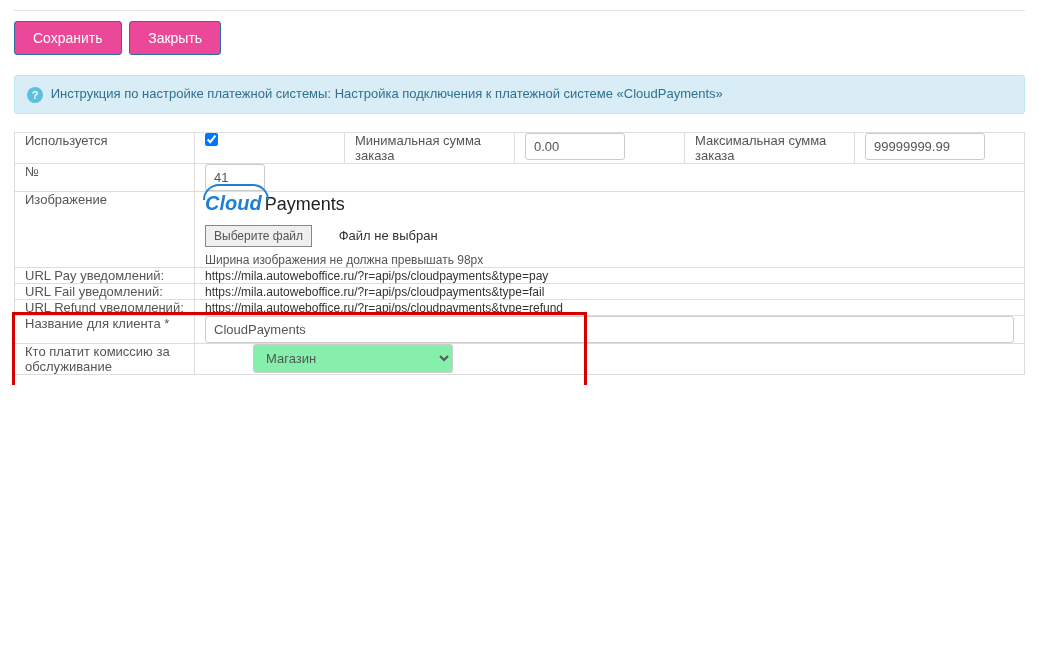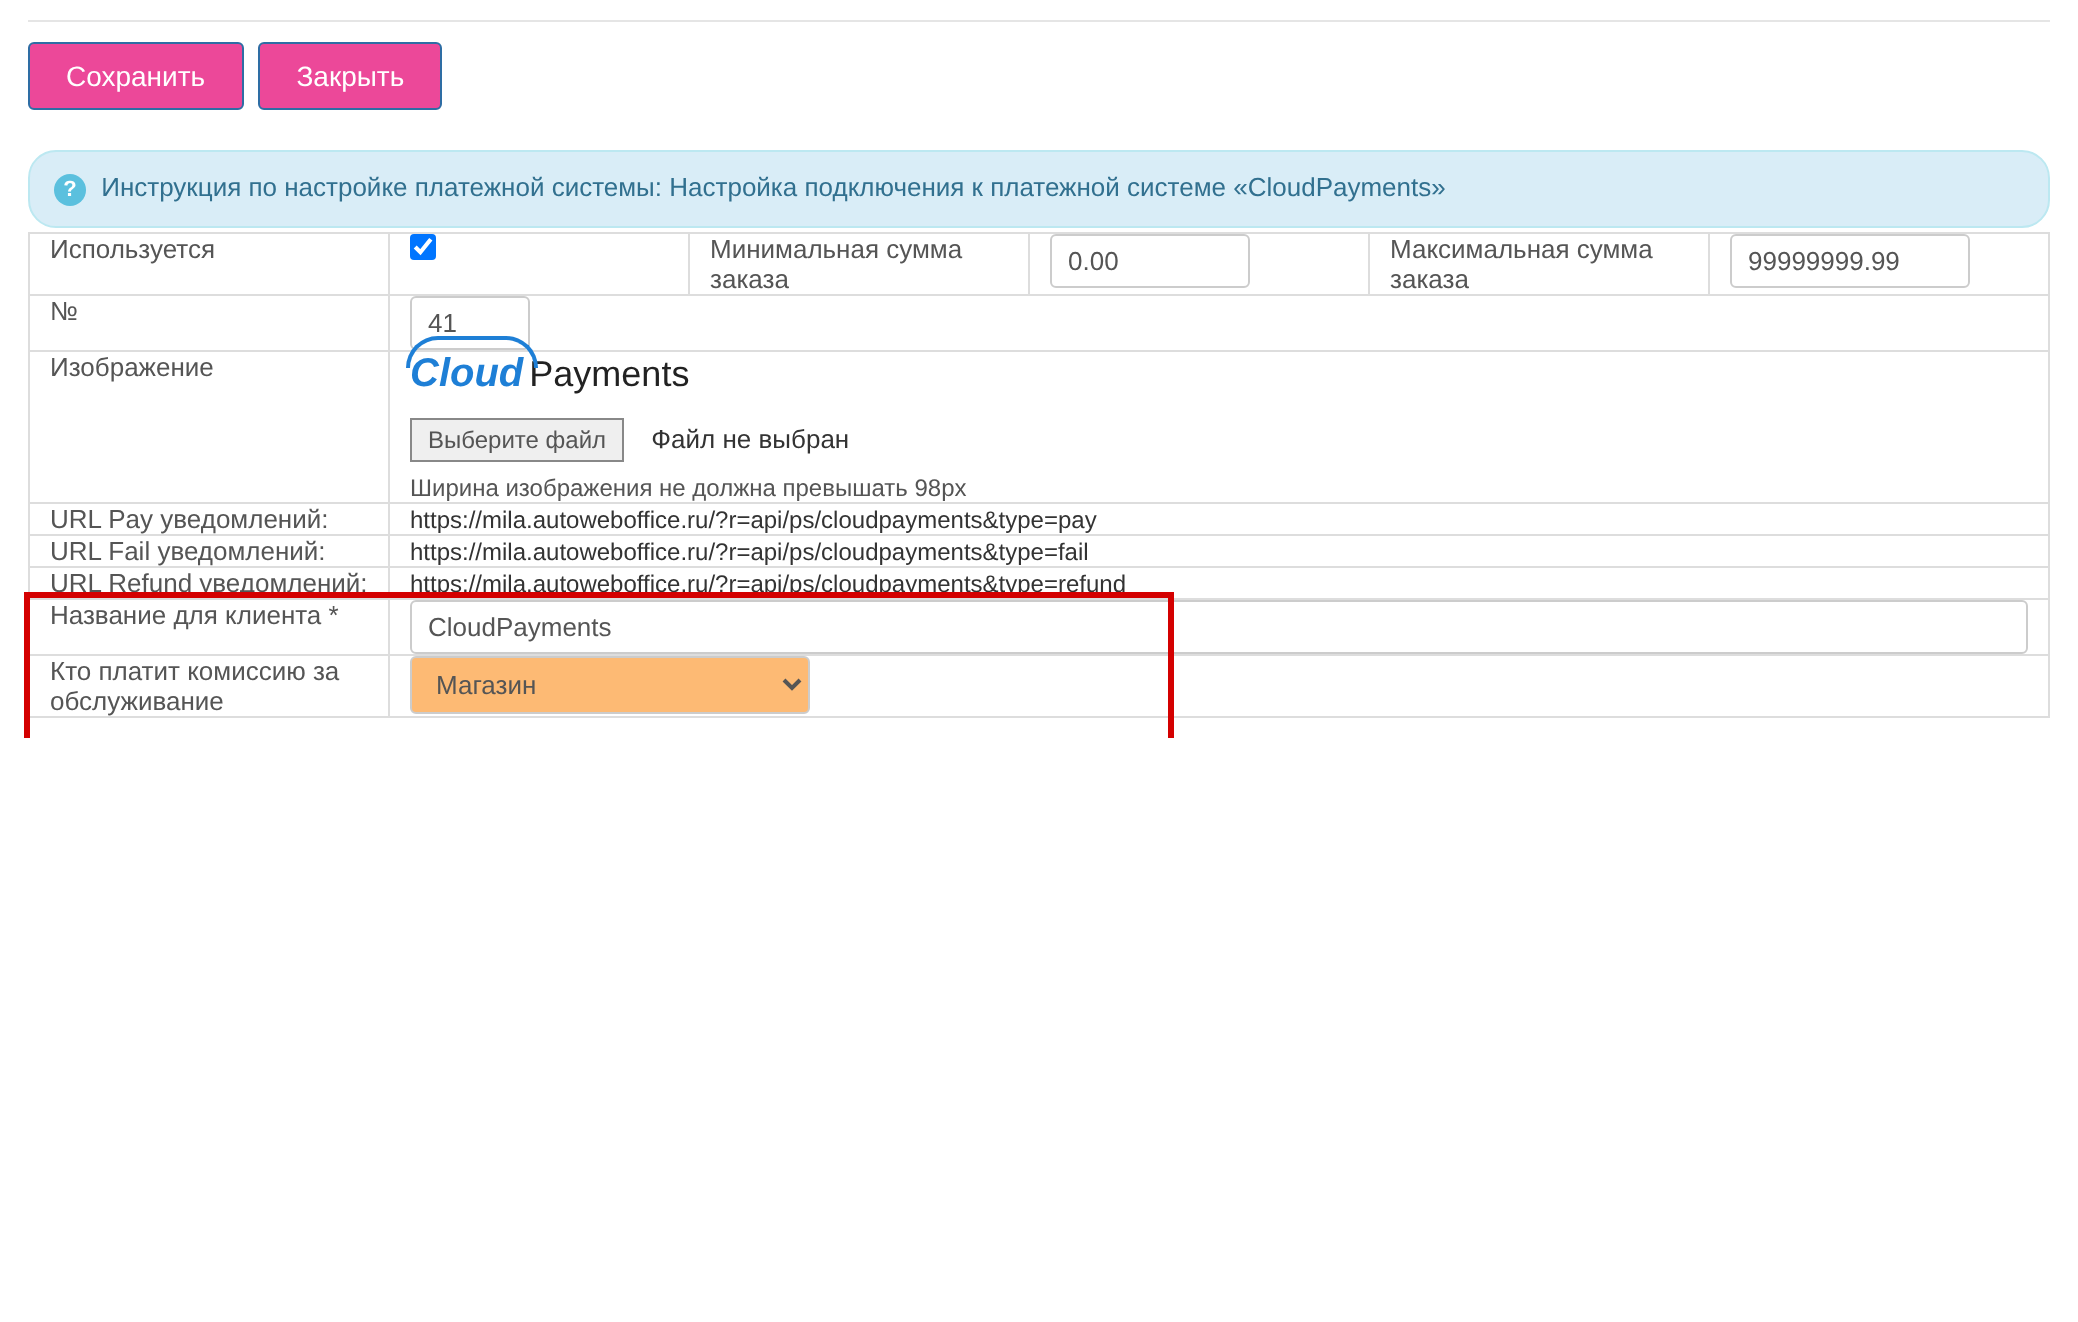--- a/index.html
+++ b/index.html
@@ -1,35 +1,35 @@
 <!DOCTYPE html>
 <html><head>
 <meta charset="utf-8">
 <style>
 * { box-sizing: border-box; margin: 0; padding: 0; }
 body { font-family: Arial, Helvetica, sans-serif; font-size: 13px; color: #333; background: #fff; padding: 10px 14px; }
 .btn-row { margin-bottom: 20px; padding-top: 10px; border-top: 1px solid #e5e5e5; }
 .btn { display: inline-block; padding: 8px 18px; background: #ec4899; color: #fff; border: 1px solid #2e6da4; border-radius: 3px; cursor: pointer; font-size: 14px; margin-right: 4px; }
-.info-box { background: #d9edf7; border: 1px solid #bce8f1; color: #31708f; padding: 10px 12px; border-radius: 14px; margin-bottom: 2px; }
+.info-box { background: #d9edf7; border: 1px solid #bce8f1; color: #31708f; padding: 10px 12px; border-radius: 3px; margin-bottom: 18px; }
 .info-box .qicon { display: inline-block; width: 16px; height: 16px; background: #5bc0de; color: #fff; border-radius: 50%; text-align: center; line-height: 16px; font-size: 11px; font-weight: bold; margin-right: 4px; vertical-align: middle; }
 .info-box a { color: #31708f; text-decoration: none; }
 table.form-tbl { width: 100%; border-collapse: collapse; border: 1px solid #ddd; }
 table.form-tbl td { border: 1px solid #ddd; padding: 0 10px; vertical-align: top; font-size: 13px; color: #555; }
 table.form-tbl td.label { width: 180px; color: #555; }
 input[type="text"] { border: 1px solid #ccc; border-radius: 3px; padding: 5px 8px; font-size: 13px; color: #555; }
 input.sm { width: 100px; }
 input.num { width: 60px; }
 input.full { width: 100%; }
-select { border: 1px solid #ccc; border-radius: 3px; padding: 5px 8px; font-size: 13px; color: #555; width: 200px; background: #fdba74; }
+select { border: 1px solid #ccc; border-radius: 3px; padding: 5px 8px; font-size: 13px; color: #555; width: 200px; background: #86efac; margin-left: 48px; }
 .logo-row { margin-bottom: 6px; }
 .logo-cloud { display: inline-block; }
 .logo-cloud .cloud { display: inline-block; font-size: 20px; font-weight: bold; font-style: italic; color: #1e7fd6; position: relative; }
 .logo-cloud .cloud::before { content: ""; position: absolute; top: -8px; left: -2px; width: 62px; height: 14px; border: 2px solid #1e7fd6; border-bottom: none; border-radius: 30px 30px 0 0; }
 .logo-cloud .pay { font-size: 18px; color: #222; margin-left: 3px; }
-.file-btn { display: inline-block; background: #efefef; border: 1px solid #888; padding: 3px 8px; font-size: 12px; cursor: pointer; margin-right: 10px; }
+.file-btn { display: inline-block; background: #efefef; border: 1px solid #888; padding: 3px 8px; font-size: 12px; cursor: pointer; margin-right: 23px; }
 .file-status { font-size: 13px; color: #333; }
 .hint { font-size: 12px; color: #555; margin-top: 6px; }
 .url-text { font-size: 12px; color: #333; }
 .highlight-box { position: absolute; border: 3px solid #d40000; pointer-events: none; }
 .rel-wrap { position: relative; }
 </style>
 </head>
 <body>
 
 <div class="btn-row">

